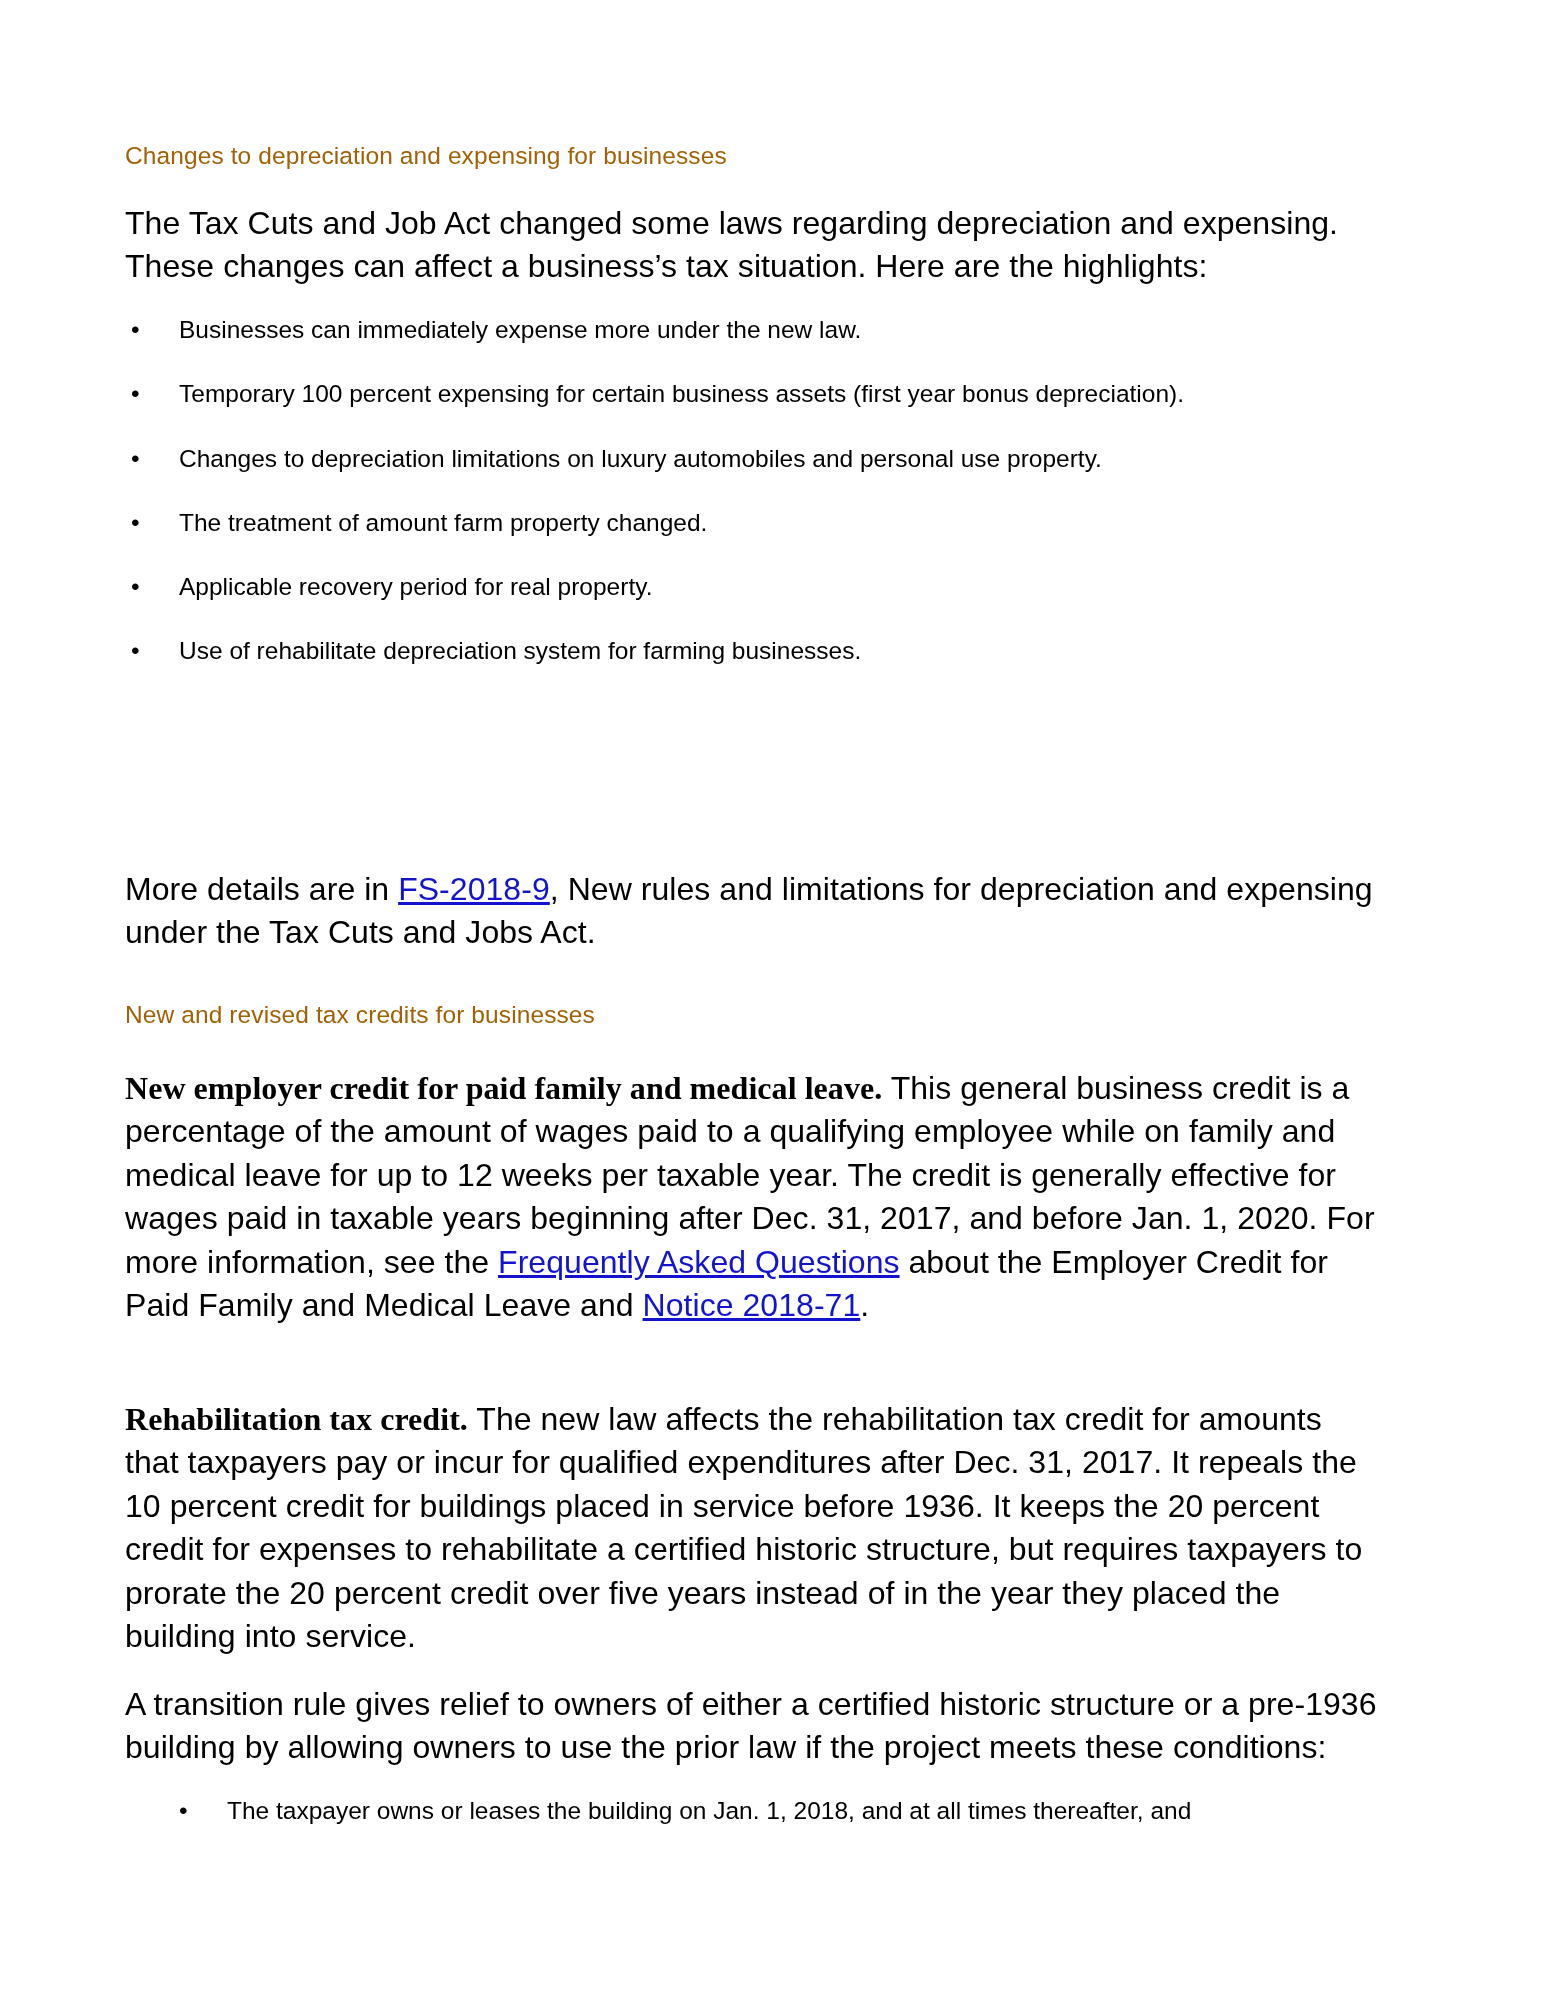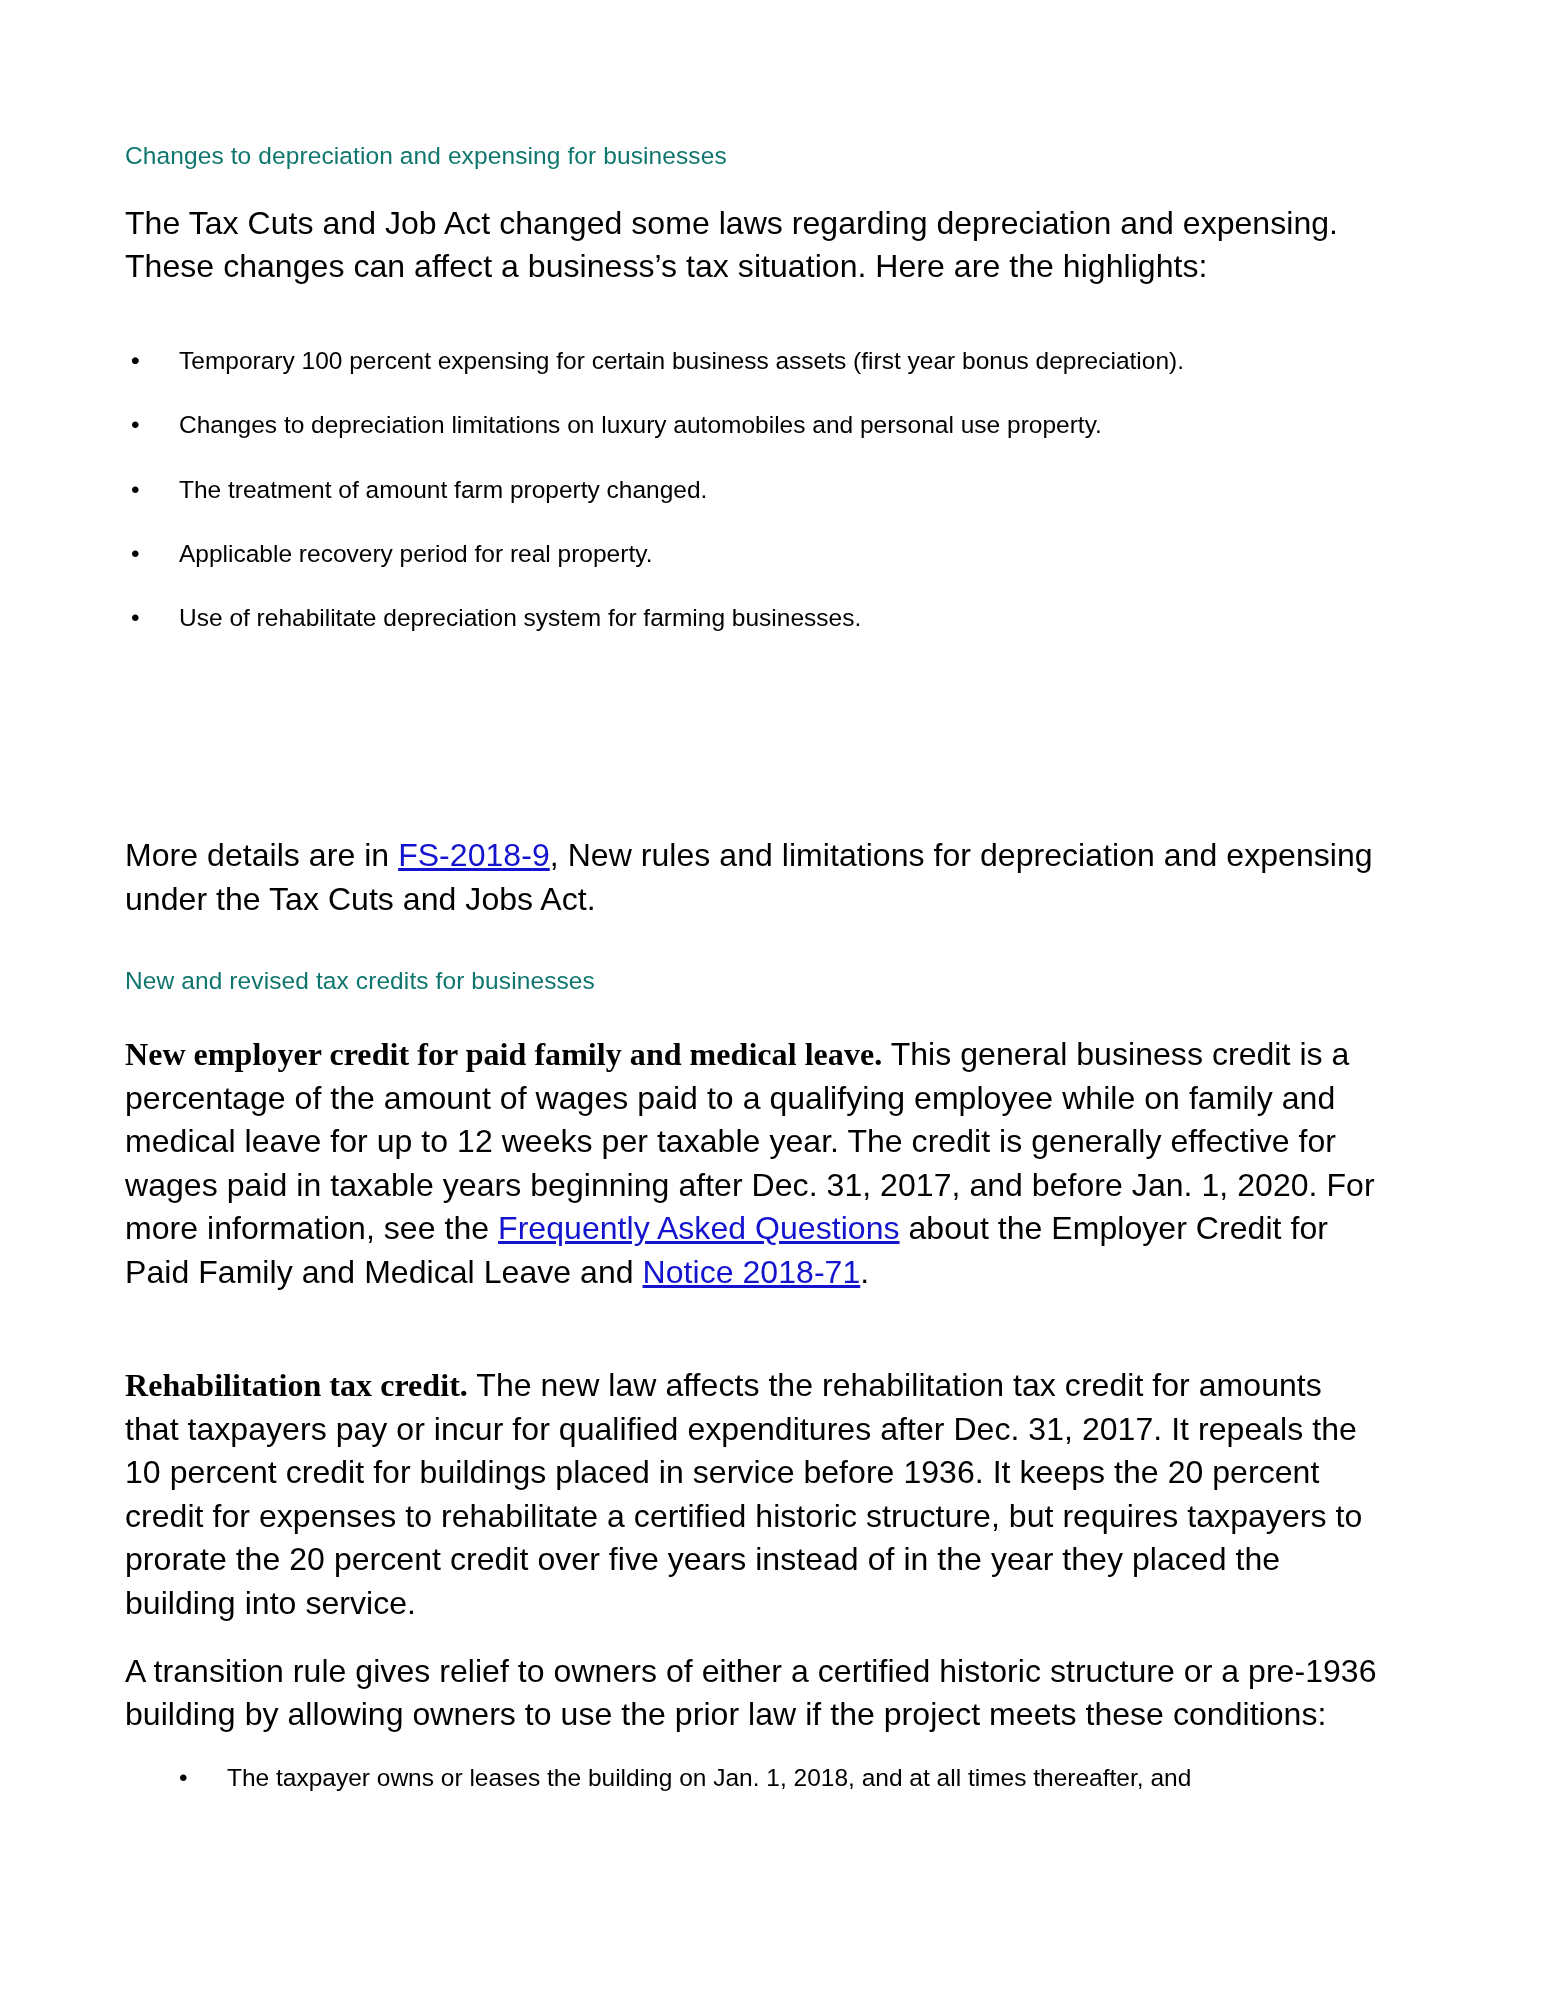--- a/index.html
+++ b/index.html
@@ -27,21 +27,21 @@
     position: absolute;
     left: 125px;
     top: 140px;
     width: 1255px;
   }
 
   h2.section-heading {
     font-family: "Liberation Sans", sans-serif;
     font-size: 24.5px;
     font-weight: 400;
-    color: #0f766e;
+    color: #a16207;
     margin: 0 0 0 0;
     line-height: 1.30;
     letter-spacing: 0.1px;
   }
 
   p.body-para {
     font-size: 32px;
     font-weight: 400;
     line-height: 1.36;
     margin: 0;
@@ -102,20 +102,21 @@
 
     <div class="gap-after-heading"></div>
 
     <p class="body-para">The Tax Cuts and Job Act changed some laws regarding depreciation and expensing. These changes can affect a business’s tax situation. Here are the highlights:</p>
 
     <div class="gap-para"></div>
 
     <ul class="bullets">
       <li>
         <span class="dot">•</span>
+        <span>Businesses can immediately expense more under the new law.</span>
       </li>
       <li>
         <span class="dot">•</span>
         <span>Temporary 100 percent expensing for certain business assets (first year bonus depreciation).</span>
       </li>
       <li>
         <span class="dot">•</span>
         <span>Changes to depreciation limitations on luxury automobiles and personal use property.</span>
       </li>
       <li>

